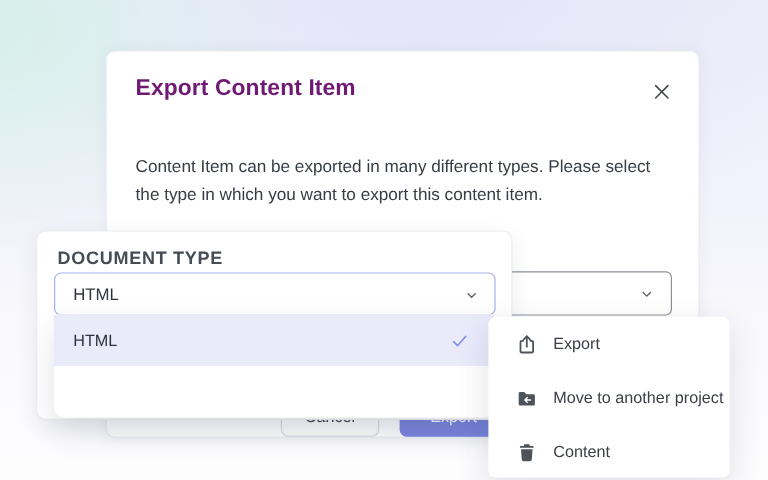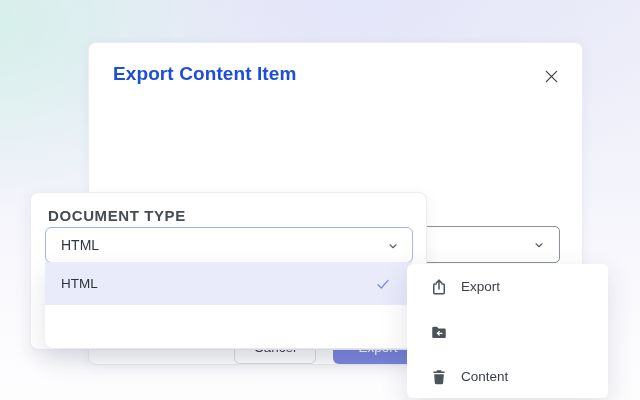--- a/index.html
+++ b/index.html
@@ -15,21 +15,21 @@
   }
 
   
   .modal {
     position: absolute; left: 88px; top: 42px; width: 495px; height: 323px;
     background: #ffffff; border: 1px solid #ececf2; border-radius: 8px;
     box-shadow: 0 2px 12px rgba(50,60,90,0.06);
   }
   .modal-title {
     position: absolute; left: 24px; top: 20px;
-    font-size: 19px; font-weight: 700; color: #1d4ed8; letter-spacing: 0.1px;
+    font-size: 19px; font-weight: 700; color: #701a75; letter-spacing: 0.1px;
   }
   .close-btn {
     position: absolute; right: 20px; top: 22px; width: 22px; height: 22px;
     background: none; border: none; cursor: pointer; padding: 0;
     display: flex; align-items: center; justify-content: center;
   }
   .modal-desc {
     position: absolute; left: 24px; top: 84px; width: 450px;
     font-size: 14.3px; line-height: 24px; color: #363c44;
   }
@@ -103,20 +103,21 @@
 
   <div class="modal">
     <div class="modal-title">Export Content Item</div>
 
     <button class="close-btn">
       <svg width="19" height="19" viewBox="0 0 24 24">
         <path d="M5.5 5.5 L18.5 18.5 M18.5 5.5 L5.5 18.5" stroke="#43484e" stroke-width="1.7" stroke-linecap="round" fill="none"></path>
       </svg>
     </button>
 
+    <p class="modal-desc">Content Item can be exported in many different types. Please select the type in which you want to export this content item.</p>
 
     <div class="modal-select">
       <svg class="chev" width="12" height="12" viewBox="0 0 24 24">
         <path d="M6 9.5 L12 15.5 L18 9.5" stroke="#585f66" stroke-width="2.2" fill="none" stroke-linecap="round" stroke-linejoin="round"></path>
       </svg>
     </div>
 
     <button class="btn btn-cancel">Cancel</button>
     <button class="btn btn-export">Export</button>
   </div>
@@ -151,20 +152,21 @@
         </g>
       </svg>
       <span class="mi-label">Export</span>
     </div>
 
     <div class="menu-item">
       <svg class="mi-icon" viewBox="0 0 24 24">
         <path fill="#4d535a" d="M3 6.5 A1.5 1.5 0 0 1 4.5 5 H9.3 L11.4 7.4 H19.5 A1.5 1.5 0 0 1 21 8.9 V18.5 A1.5 1.5 0 0 1 19.5 20 H4.5 A1.5 1.5 0 0 1 3 18.5 Z"></path>
         <path d="M16 13.7 H10 M12.4 11.2 L9.9 13.7 L12.4 16.2" stroke="#ffffff" stroke-width="1.7" fill="none" stroke-linecap="round" stroke-linejoin="round"></path>
       </svg>
+      <span class="mi-label">Move to another project</span>
     </div>
 
     <div class="menu-item">
       <svg class="mi-icon" viewBox="0 0 24 24">
         <path fill="#4d535a" d="M9.2 3 H14.8 L15.4 4.8 H19.5 V6.8 H4.5 V4.8 H8.6 Z"></path>
         <path fill="#4d535a" d="M5.6 8.4 H18.4 L17.6 19.9 A2 2 0 0 1 15.6 21.8 H8.4 A2 2 0 0 1 6.4 19.9 Z"></path>
       </svg>
       <span class="mi-label">Content</span>
     </div>
 

